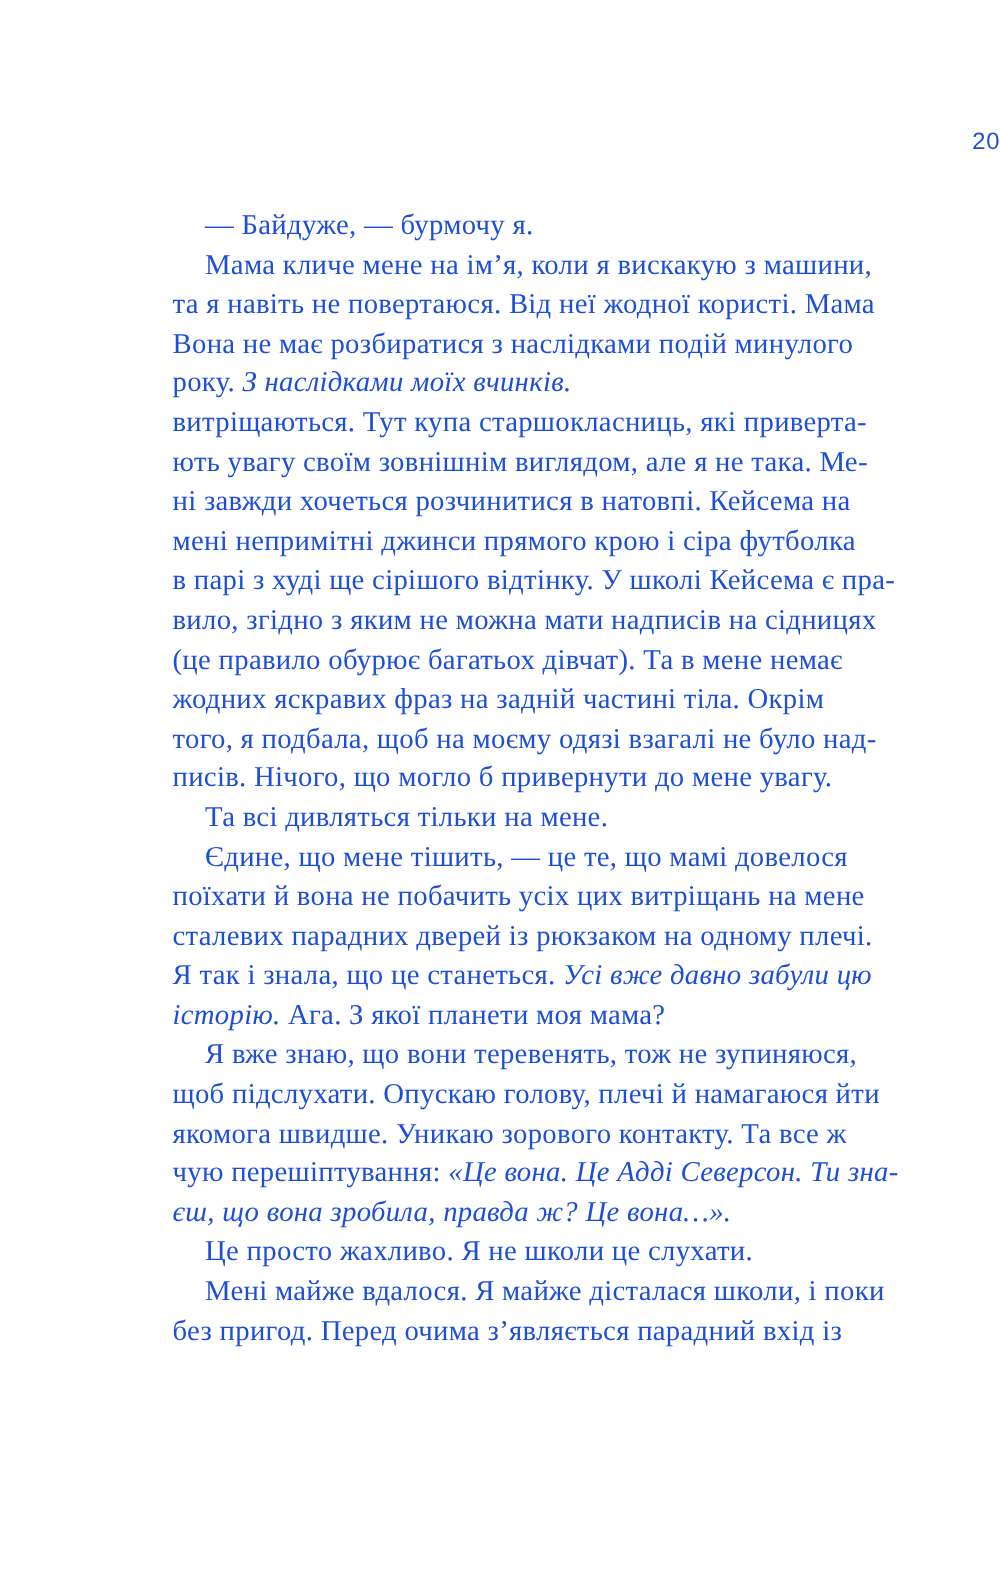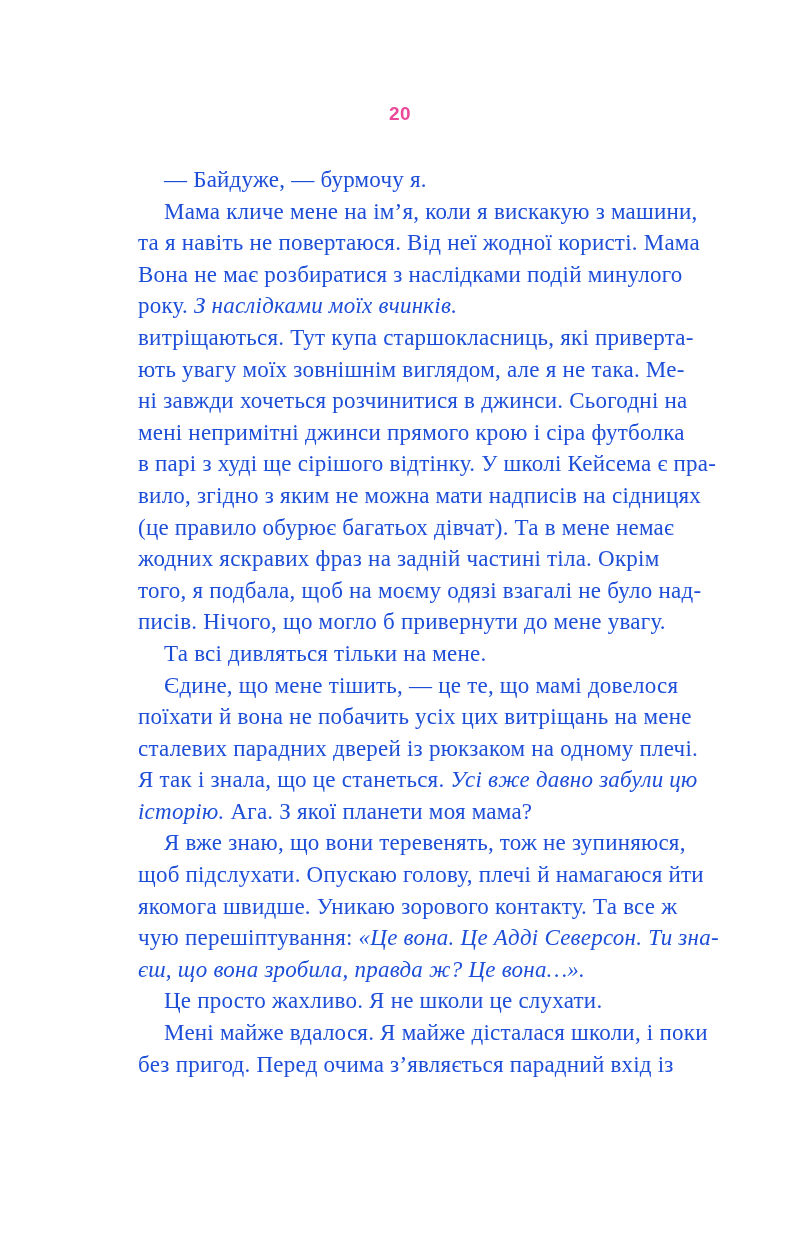--- a/index.html
+++ b/index.html
@@ -23,26 +23,26 @@
     inset: 0;
     background: #ffffff;
   }
 
   
   .folio {
     position: absolute;
     top: 104px;
     left: 0;
     width: 800px;
-    text-align: center;
+    text-align: right;
     font-family: "Liberation Sans", "DejaVu Sans", sans-serif;
-    font-weight: 700;
+    font-weight: 400;
     font-size: 19px;
     letter-spacing: 0.5px;
-    color: #ec4899;
+    color: #1d4ed8;
     line-height: 1;
   }
 
   
   .textblock {
     position: absolute;
     top: 164px;
     left: 138px;
     width: 525px;
   }
@@ -73,22 +73,22 @@
 
   <div class="folio">20</div>
 
   <div class="textblock" id="textblock">
       <div class="line indent"><span>— Байдуже, — бурмочу я.</span></div>
       <div class="line indent"><span>Мама кличе мене на ім’я, коли я вискакую з машини,</span></div>
       <div class="line"><span>та я навіть не повертаюся. Від неї жодної користі. Мама</span></div>
       <div class="line"><span>Вона не має розбиратися з наслідками подій минулого</span></div>
       <div class="line"><span>року. </span><span class="it">З наслідками моїх вчинків.</span></div>
       <div class="line"><span>витріщаються. Тут купа старшокласниць, які приверта-</span></div>
-      <div class="line"><span>ють увагу моїх зовнішнім виглядом, але я не така. Ме-</span></div>
-      <div class="line"><span>ні завжди хочеться розчинитися в джинси. Сьогодні на</span></div>
+      <div class="line"><span>ють увагу своїм зовнішнім виглядом, але я не така. Ме-</span></div>
+      <div class="line"><span>ні завжди хочеться розчинитися в натовпі. Кейсема на</span></div>
       <div class="line"><span>мені непримітні джинси прямого крою і сіра футболка</span></div>
       <div class="line"><span>в парі з худі ще сірішого відтінку. У школі Кейсема є пра-</span></div>
       <div class="line"><span>вило, згідно з яким не можна мати надписів на сідницях</span></div>
       <div class="line"><span>(це правило обурює багатьох дівчат). Та в мене немає</span></div>
       <div class="line"><span>жодних яскравих фраз на задній частині тіла. Окрім</span></div>
       <div class="line"><span>того, я подбала, щоб на моєму одязі взагалі не було над-</span></div>
       <div class="line"><span>писів. Нічого, що могло б привернути до мене увагу.</span></div>
       <div class="line indent"><span>Та всі дивляться тільки на мене.</span></div>
       <div class="line indent"><span>Єдине, що мене тішить, — це те, що мамі довелося</span></div>
       <div class="line"><span>поїхати й вона не побачить усіх цих витріщань на мене</span></div>

